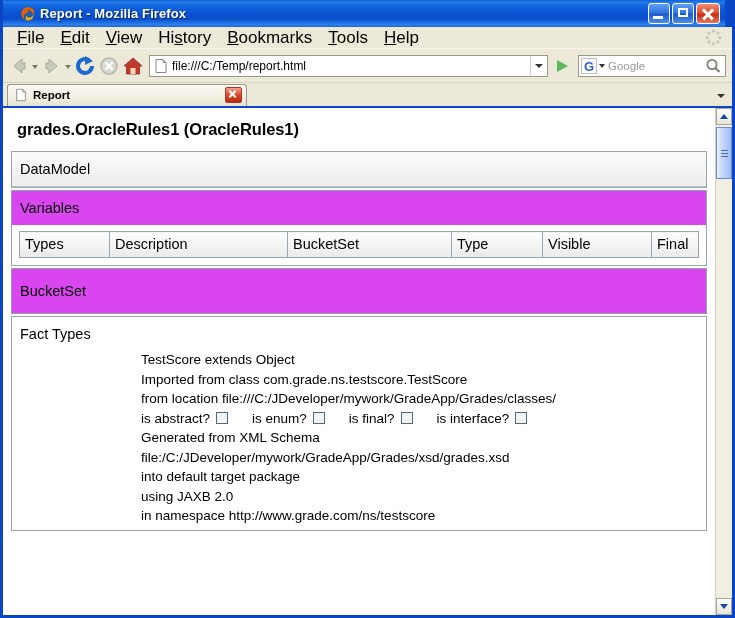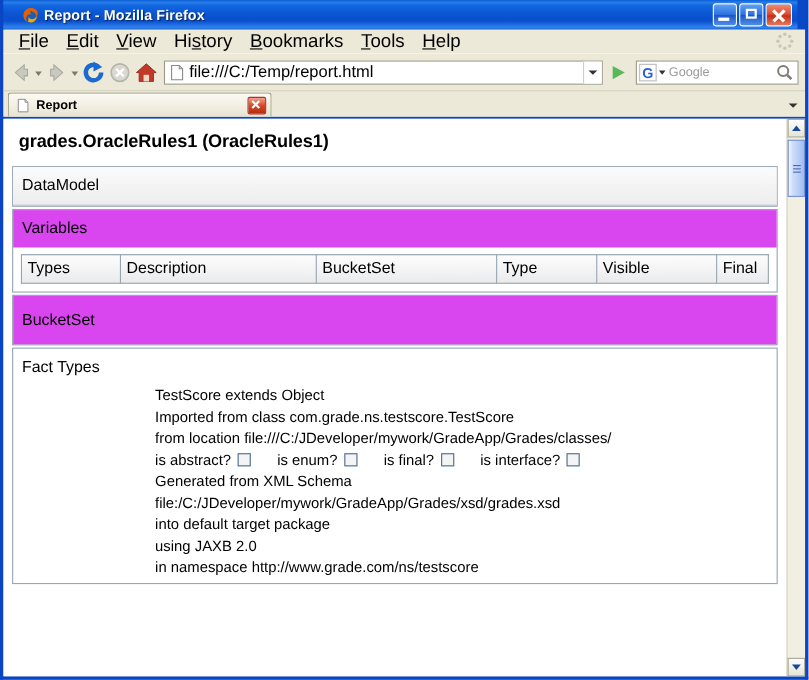--- a/index.html
+++ b/index.html
@@ -165,21 +165,21 @@
     box-sizing: border-box;
     min-width: 0;
   }
   #url-fav {
     width: 16px; height: 16px;
     margin: 0 3px 0 3px;
     flex: none;
     position: relative;
   }
   #url-text {
-    font-size: 15px;
+    font-size: 12px;
     color: #000;
     white-space: nowrap;
     overflow: hidden;
     flex: 1;
   }
   #url-drop {
     width: 16px; height: 20px;
     border-left: 1px solid #cfcfc4;
     flex: none;
     position: relative;
@@ -256,21 +256,21 @@
     flex: none;
     position: relative;
   }
 
   
   #tabbar {
     height: 24px;
     background: #ece9d8;
     border-top: 1px solid #d6d2c0;
     display: flex;
-    align-items: flex-end;
+    align-items: center;
     position: relative;
     padding-left: 4px;
     box-sizing: border-box;
   }
   #tab {
     height: 22px;
     min-width: 240px;
     background: linear-gradient(to bottom, #fbfaf4 0%, #f2efe2 55%, #e7e3d2 100%);
     border: 1px solid #9a9a84;
     border-bottom: none;

